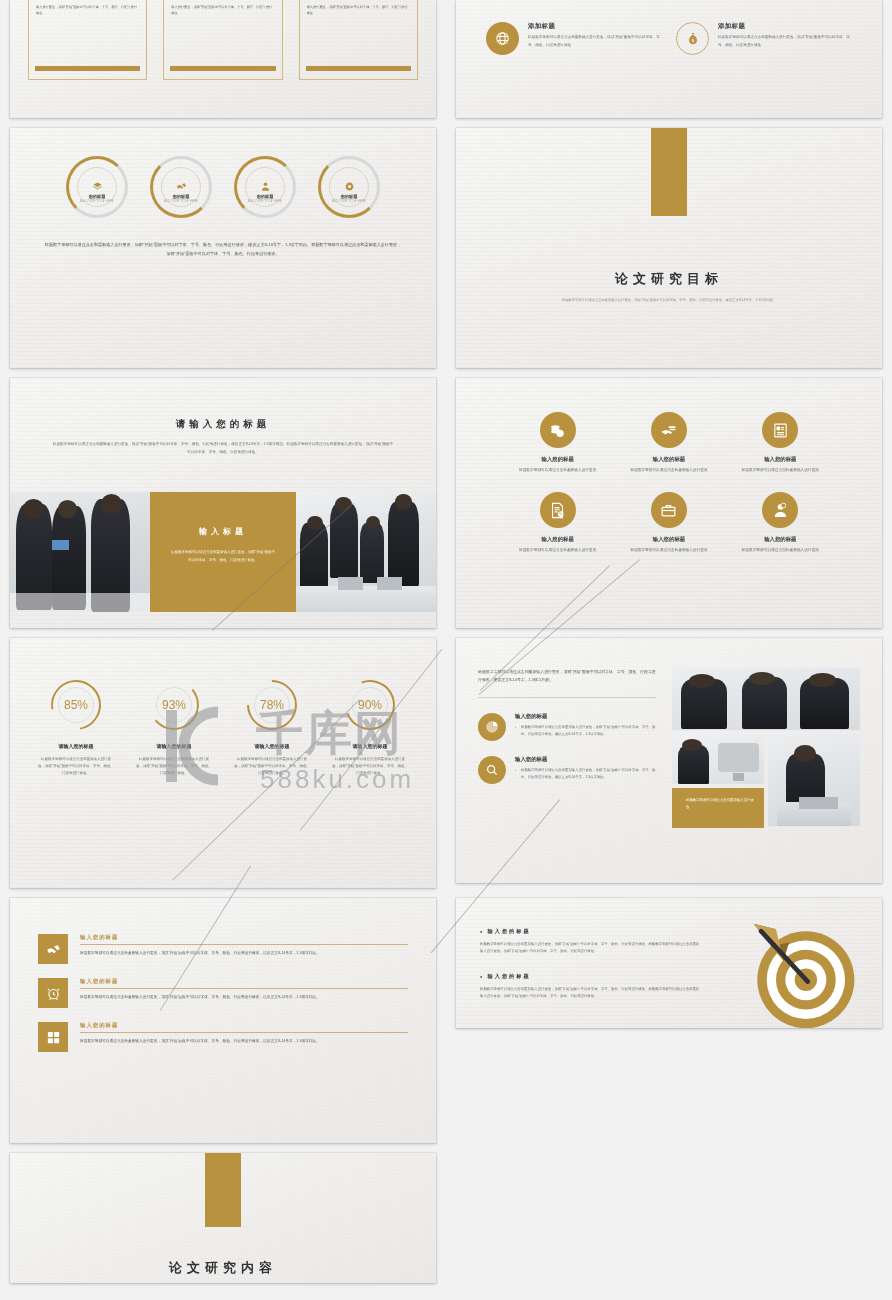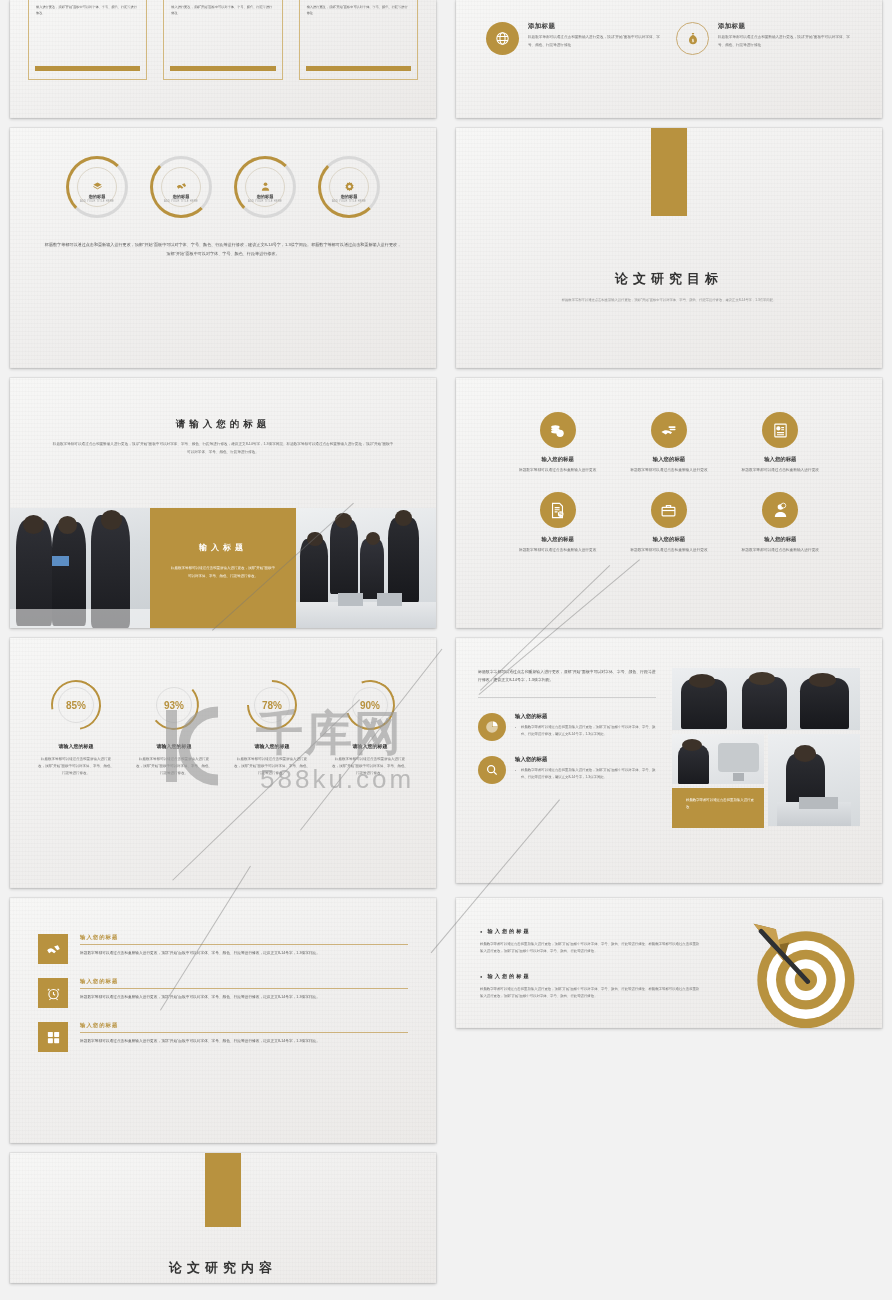--- a/index.html
+++ b/index.html
@@ -81,21 +81,21 @@
   .ringtext { padding:22px 34px 0 34px; text-align:center; font-size:4.1px; color:#555; line-height:2.3; }
 
   
   .cover-bar { width:36px; height:88px; background:#b8923f; margin:0 auto; }
   .cover-ttl { text-align:center; font-size:13px; font-weight:bold; color:#333; letter-spacing:5px; margin-top:54px; }
   .cover-sub { text-align:center; font-size:3.3px; color:#8e8e8e; line-height:2.1; margin-top:9px; padding:0 90px;}
 
   
   .s5ttl { text-align:center; font-size:9.5px; font-weight:bold; color:#333; letter-spacing:4px; padding-top:40px;}
   .s5sub { text-align:center; font-size:3.6px; color:#6d6d6d; line-height:2.3; padding:9px 42px 0 42px;}
-  .strip { display:flex; position:absolute; left:0; right:0; bottom:0; height:120px; }
+  .strip { display:flex; position:absolute; left:0; right:0; bottom:16px; height:120px; }
   .strip .ph { flex:1; position:relative; overflow:hidden; }
   .strip .mid { width:146px; flex:none; background:#b8923f; color:#fff; text-align:center; padding:34px 20px 0 20px;}
   .strip .mid h4 { font-size:8px; font-weight:bold; letter-spacing:4px; }
   .strip .mid p { font-size:3.5px; line-height:2.2; margin-top:12px; opacity:.95;}
 
   
   .photo { position:absolute; inset:0; }
   .pf { position:absolute; }
 
   
@@ -109,21 +109,21 @@
   .g6 p { font-size:3.7px; color:#6d6d6d; line-height:2.0; }
 
   
   .pcts { display:flex; justify-content:center; gap:22px; padding-top:42px; }
   .pct { width:76px; text-align:center; }
   .pdial { position:relative; width:50px; height:50px; margin:0 auto 13px auto; }
   .pdial .arc { position:absolute; inset:0; border-radius:50%; border:2.4px solid transparent; }
   .pdial .inner {
     position:absolute; left:7px; top:7px; width:36px; height:36px; border-radius:50%;
     border:1px solid #dedede; display:flex;align-items:center;justify-content:center;
-    font-size:10px; color:#b8923f; font-weight:bold;
+    font-size:12px; color:#b8923f; font-weight:normal;
   }
   .pct h5 { font-size:5px; color:#333; font-weight:bold; margin-bottom:7px;}
   .pct p { font-size:3.5px; color:#6d6d6d; line-height:2.0; }
 
   
   .s9 { display:flex; padding:30px 22px 0 22px; gap:16px; }
   .s9 .left { width:178px; }
   .s9 .left > p.lead { font-size:3.9px; color:#555; line-height:2.1; }
   .s9 hr { border:none; border-top:1px solid #cfcfcf; margin:13px 0 15px 0;}
   .s9 .row { display:flex; gap:9px; margin-bottom:15px;}

